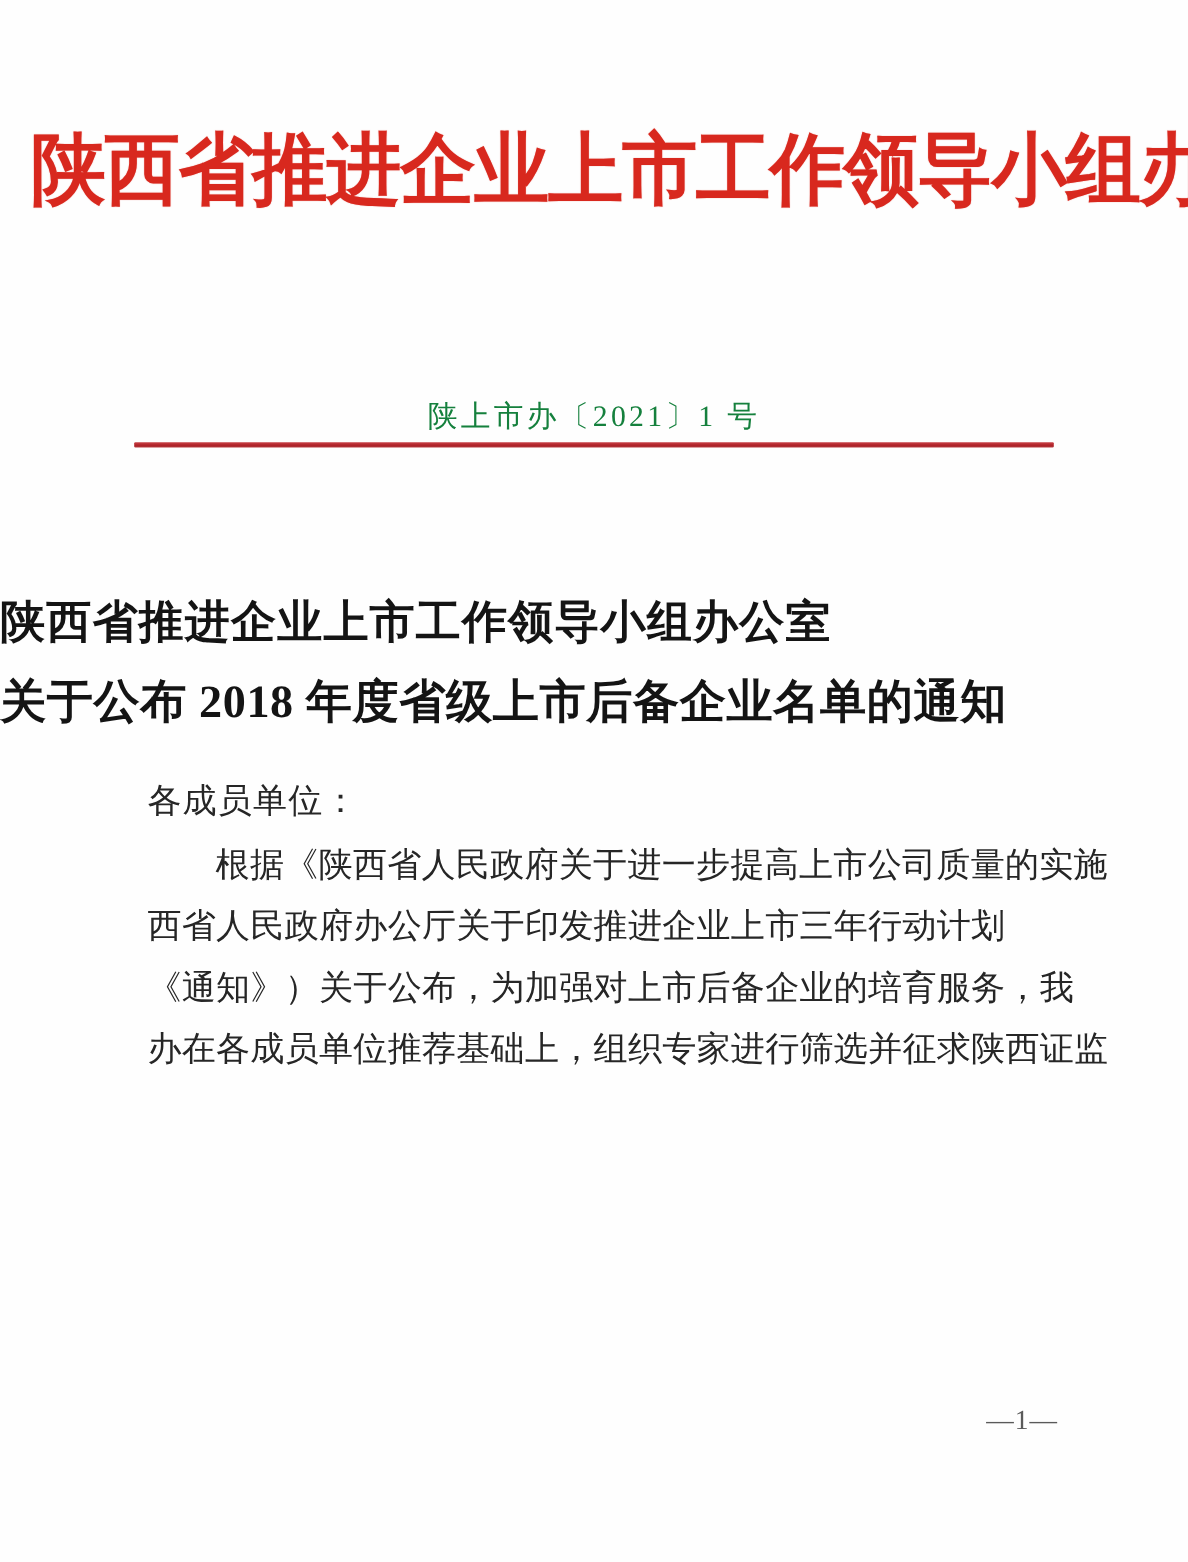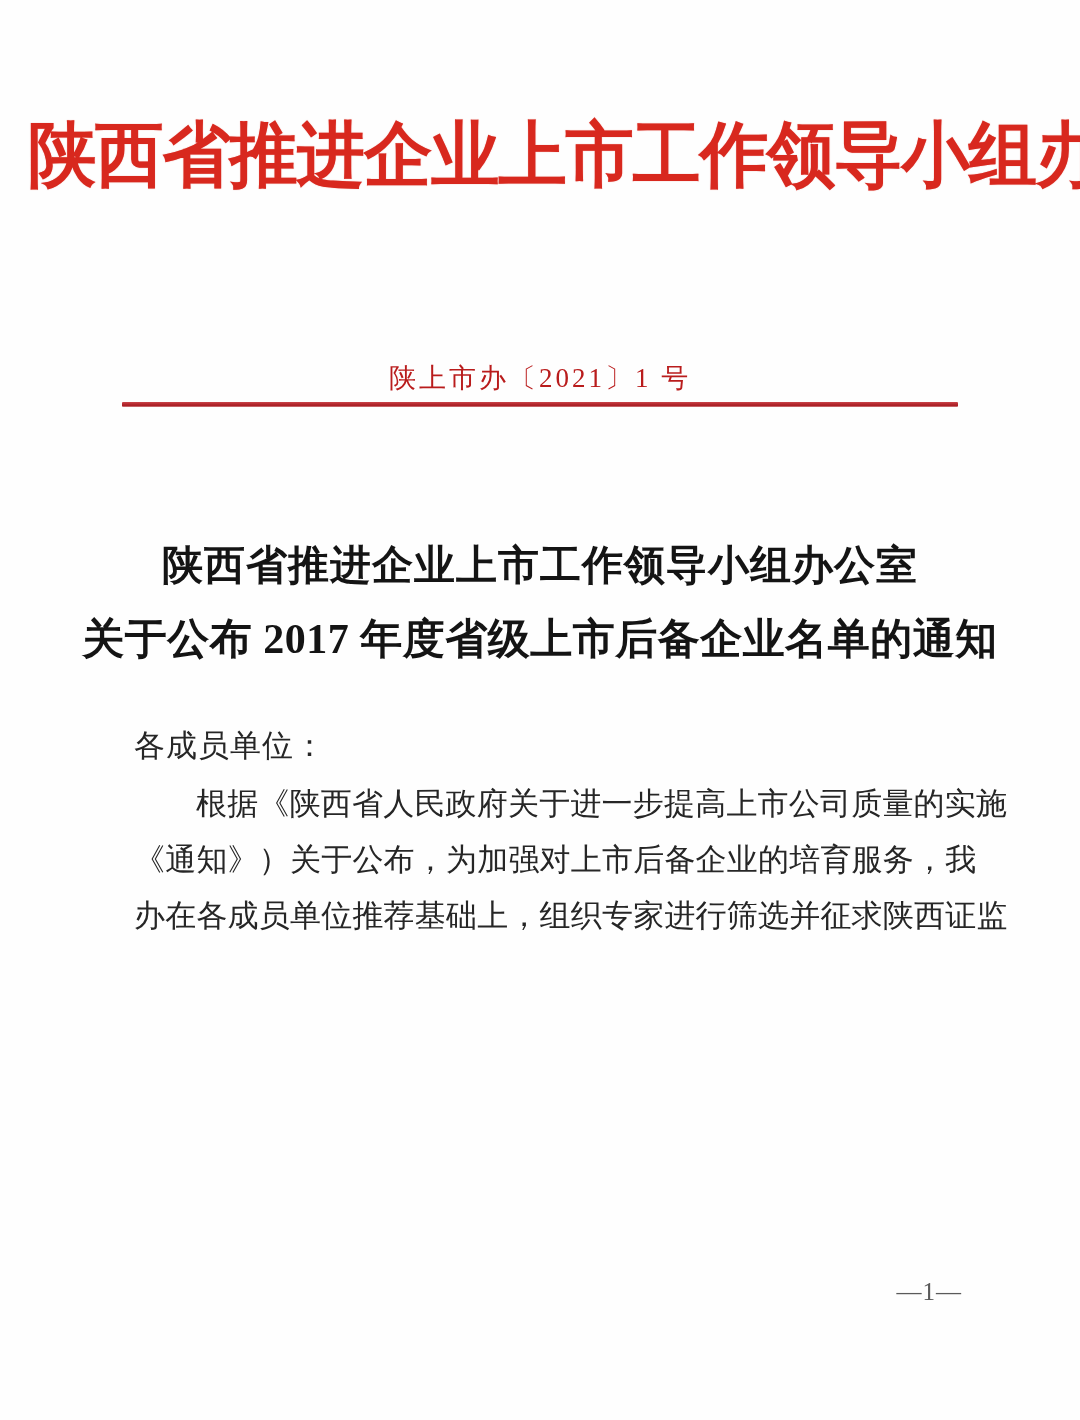--- a/index.html
+++ b/index.html
@@ -48,21 +48,21 @@
 
   
   .doc-number {
     position: absolute;
     left: 0;
     top: 360px;
     width: 1080px;
     text-align: center;
     font-size: 27px;
     letter-spacing: 3px;
-    color: #b91c1c;
+    color: #15803d;
     font-family: "Liberation Serif", "DejaVu Serif", serif;
   }
 
   
   .red-rule {
     position: absolute;
     left: 122px;
     top: 402px;
     width: 836px;
     height: 5px;
@@ -70,41 +70,40 @@
                 #c9454a 0%, #b5272d 45%, #a82026 75%, #d98f91 100%);
     border-radius: 1px;
   }
 
   
   .title-block {
     position: absolute;
     left: 0;
     top: 528px;
     width: 1080px;
-    text-align: center;
   }
   .title-line {
     font-family: "Liberation Serif", "DejaVu Serif", serif;
     font-weight: bold;
     font-size: 41px;
     line-height: 74px;
     letter-spacing: 1px;
     color: #141414;
     white-space: nowrap;
   }
   .title-line.line2 {
     font-size: 42px;
     letter-spacing: 0.5px;
   }
 
   
   .body-block {
     position: absolute;
     left: 134px;
-    top: 718px;
+    top: 700px;
     width: 828px;
   }
   .salutation {
     font-size: 31px;
     line-height: 56px;
     letter-spacing: 1px;
     color: #262626;
     white-space: nowrap;
   }
   .body-para {
@@ -143,27 +142,28 @@
   <div class="masthead">
     <div class="masthead-title">陕西省推进企业上市工作领导小组办公室文件</div>
   </div>
 
   <div class="doc-number">陕上市办〔2021〕1 号</div>
 
   <div class="red-rule"></div>
 
   <div class="title-block">
     <div class="title-line line1">陕西省推进企业上市工作领导小组办公室</div>
-    <div class="title-line line2">关于公布 2017 年度省级上市后备企业名单的通知</div>
+    <div class="title-line line2">关于公布 2018 年度省级上市后备企业名单的通知</div>
   </div>
 
   <div class="body-block">
     <div class="salutation">各成员单位：</div>
     <div class="body-para">
       <div class="body-line indent">根据《陕西省人民政府关于进一步提高上市公司质量的实施</div>
+      <div class="body-line">西省人民政府办公厅关于印发推进企业上市三年行动计划</div>
       <div class="body-line">《通知》）关于公布，为加强对上市后备企业的培育服务，我</div>
       <div class="body-line">办在各成员单位推荐基础上，组织专家进行筛选并征求陕西证监</div>
     </div>
   </div>
 
   <div class="page-number">—1—</div>
 
 </div>
 
 </body></html>

